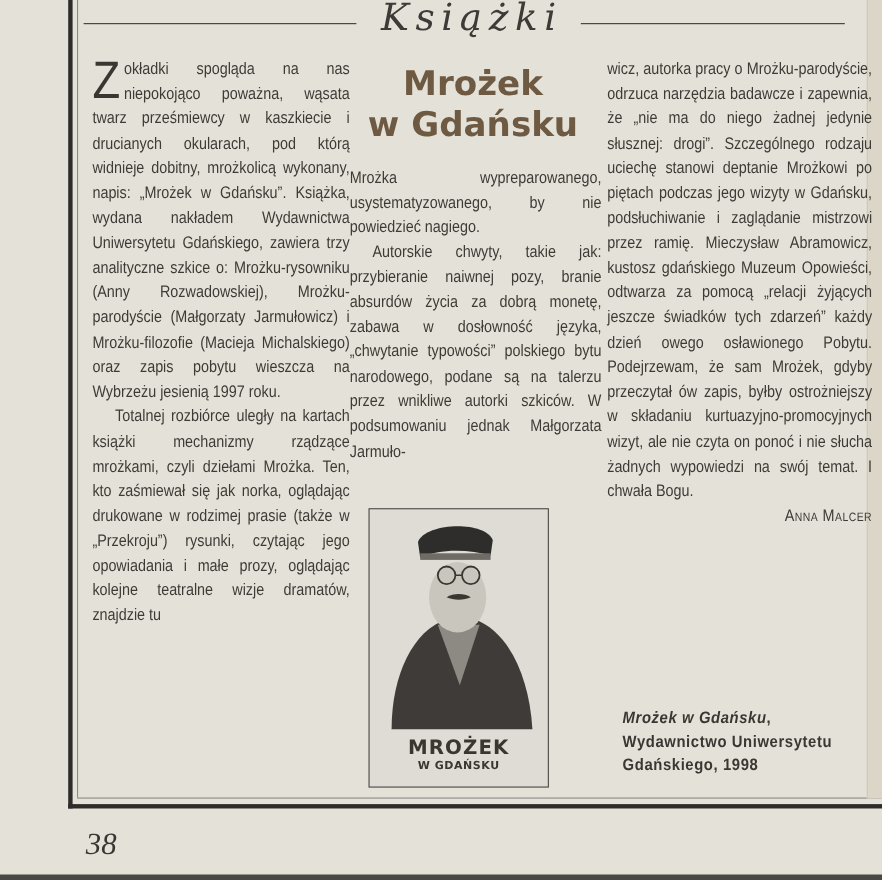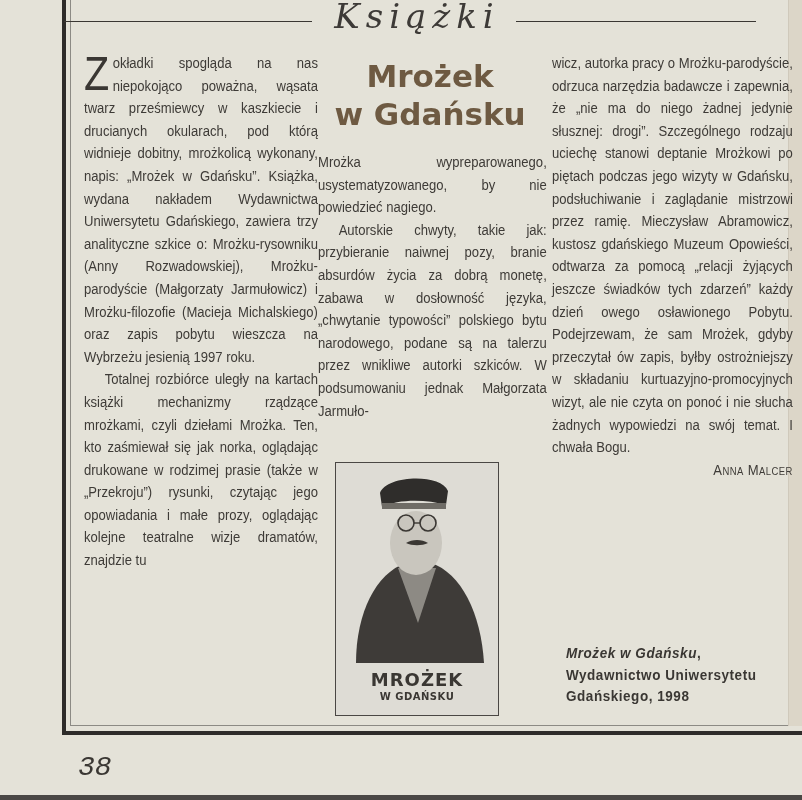--- a/index.html
+++ b/index.html
@@ -19,21 +19,21 @@
     position:absolute; left:62px; top:731px; width:740px; height:4px; background:#2e2c2a;
   }
   .frame-bottom-inner {
     position:absolute; left:70px; top:725px; width:732px; height:1px; background:#8c8a84;
   }
   .right-strip {
     position:absolute; left:788px; top:0; width:14px; height:726px; background:#dcd6c8;
     border-left:1px solid #cfc9bb;
   }
   .section-header {
-    position:absolute; left:64px; top:0; width:712px; height:42px;
+    position:absolute; left:76px; top:0; width:712px; height:42px;
   }
   .rule {
     position:absolute; top:21px; height:1px; background:#3a3733;
   }
   .rule.left { left:0; width:248px; }
   .rule.right { left:452px; width:240px; }
   .section-title {
     position:absolute; left:258px; top:-4px; width:190px; text-align:center;
     font-family:"DejaVu Serif", serif; font-size:34px; letter-spacing:6px; color:#3d3a37;
     font-style:italic;
@@ -77,21 +77,21 @@
     font-family:"DejaVu Sans", sans-serif; font-weight:bold; font-size:18px;
     letter-spacing:1px; color:#3a3733;
   }
   .ill-caption2 {
     position:absolute; left:0; width:162px; top:228px; text-align:center;
     font-family:"DejaVu Sans", sans-serif; font-weight:bold; font-size:10px;
     letter-spacing:0.5px; color:#3a3733;
   }
   .page-number {
     position:absolute; left:78px; top:752px;
-    font-family:Liberation Mono, monospace; font-style:italic; font-size:28px; color:#3a3733;
+    font-family:Liberation Serif, serif; font-style:italic; font-size:28px; color:#3a3733;
   }
   .bottom-edge {
     position:absolute; left:0; top:795px; width:802px; height:5px; background:#4a4845;
   }
 </style>
 </head>
 <body>
 
 <div class="frame-left"></div>
 <div class="frame-left-inner"></div>

